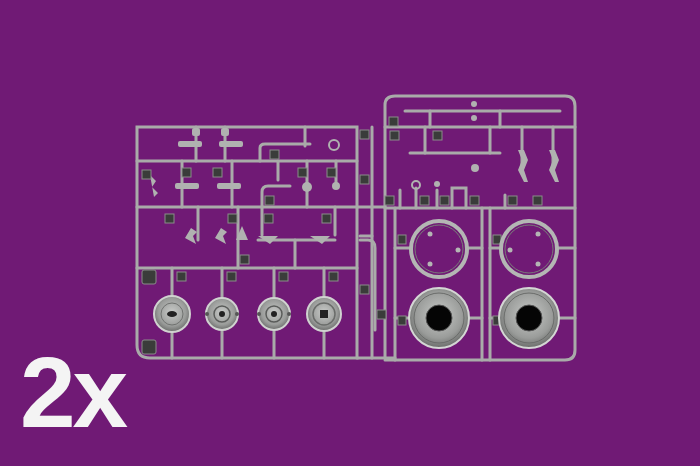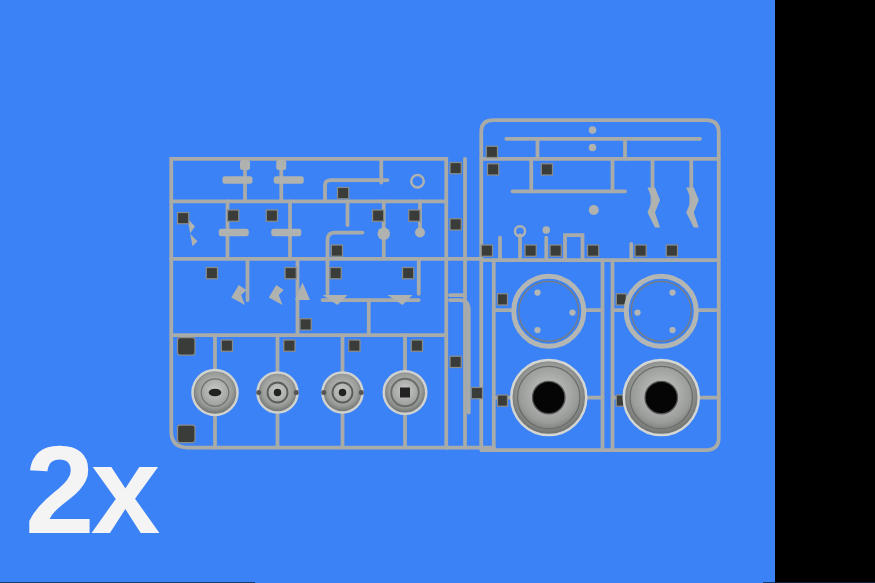--- a/index.html
+++ b/index.html
@@ -1,16 +1,16 @@
 <!DOCTYPE html>
 <html><head>
 <meta charset="utf-8">
 <style>
   html, body { margin: 0; padding: 0; background: #000; }
-  .canvas { position: relative; width: 620px; height: 466px; background: #3b82f6; overflow: hidden; }
+  .canvas { position: relative; width: 700px; height: 466px; background: #701a75; overflow: hidden; }
   .sprue-svg { position: absolute; left: 0; top: 0; width: 700px; height: 466px; }
   .qty-label {
     position: absolute; left: 20px; top: 342px;
     font-family: "Liberation Sans", sans-serif; font-weight: 700;
     font-size: 100px; line-height: 100px; letter-spacing: -3px;
     color: #f4f4f4;
   }
 </style>
 </head>
 <body>

